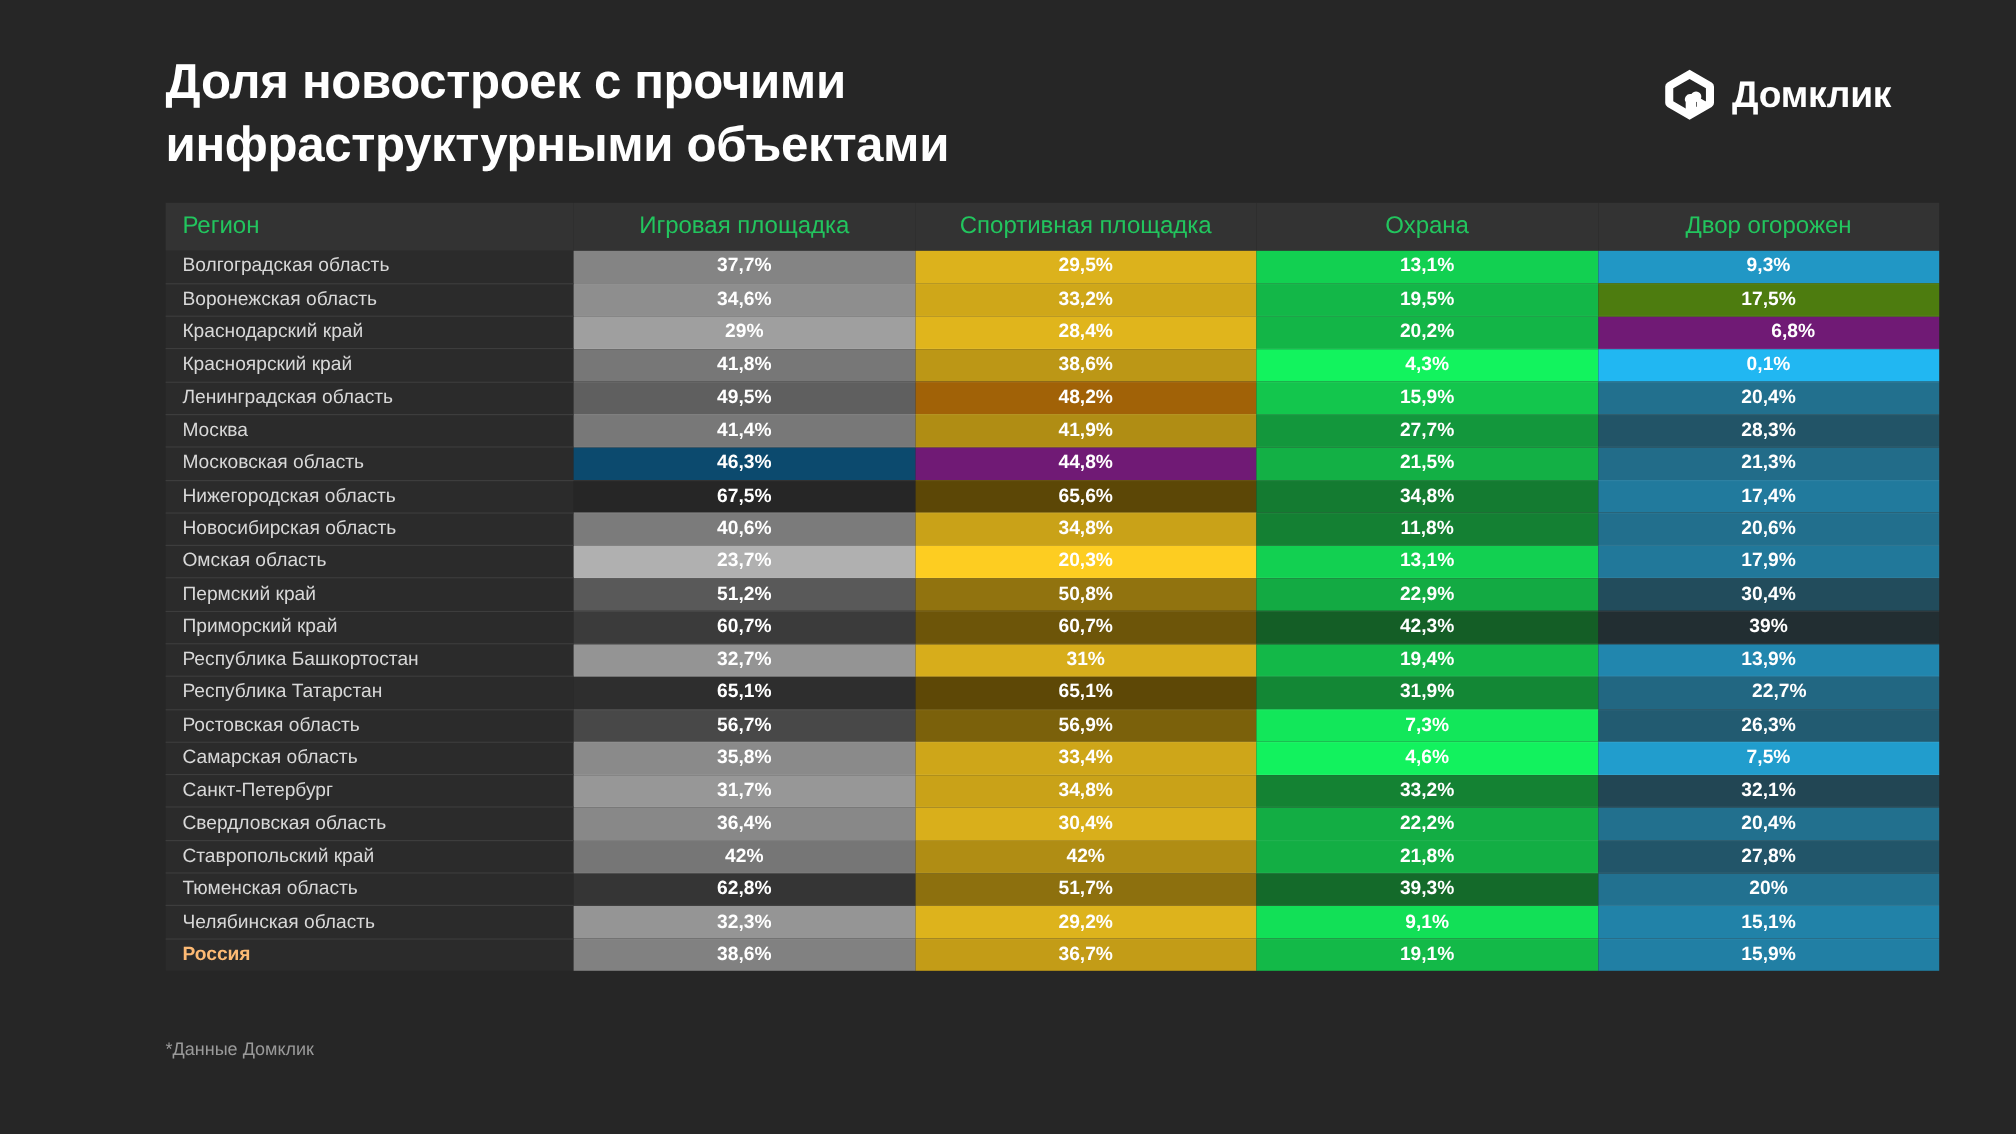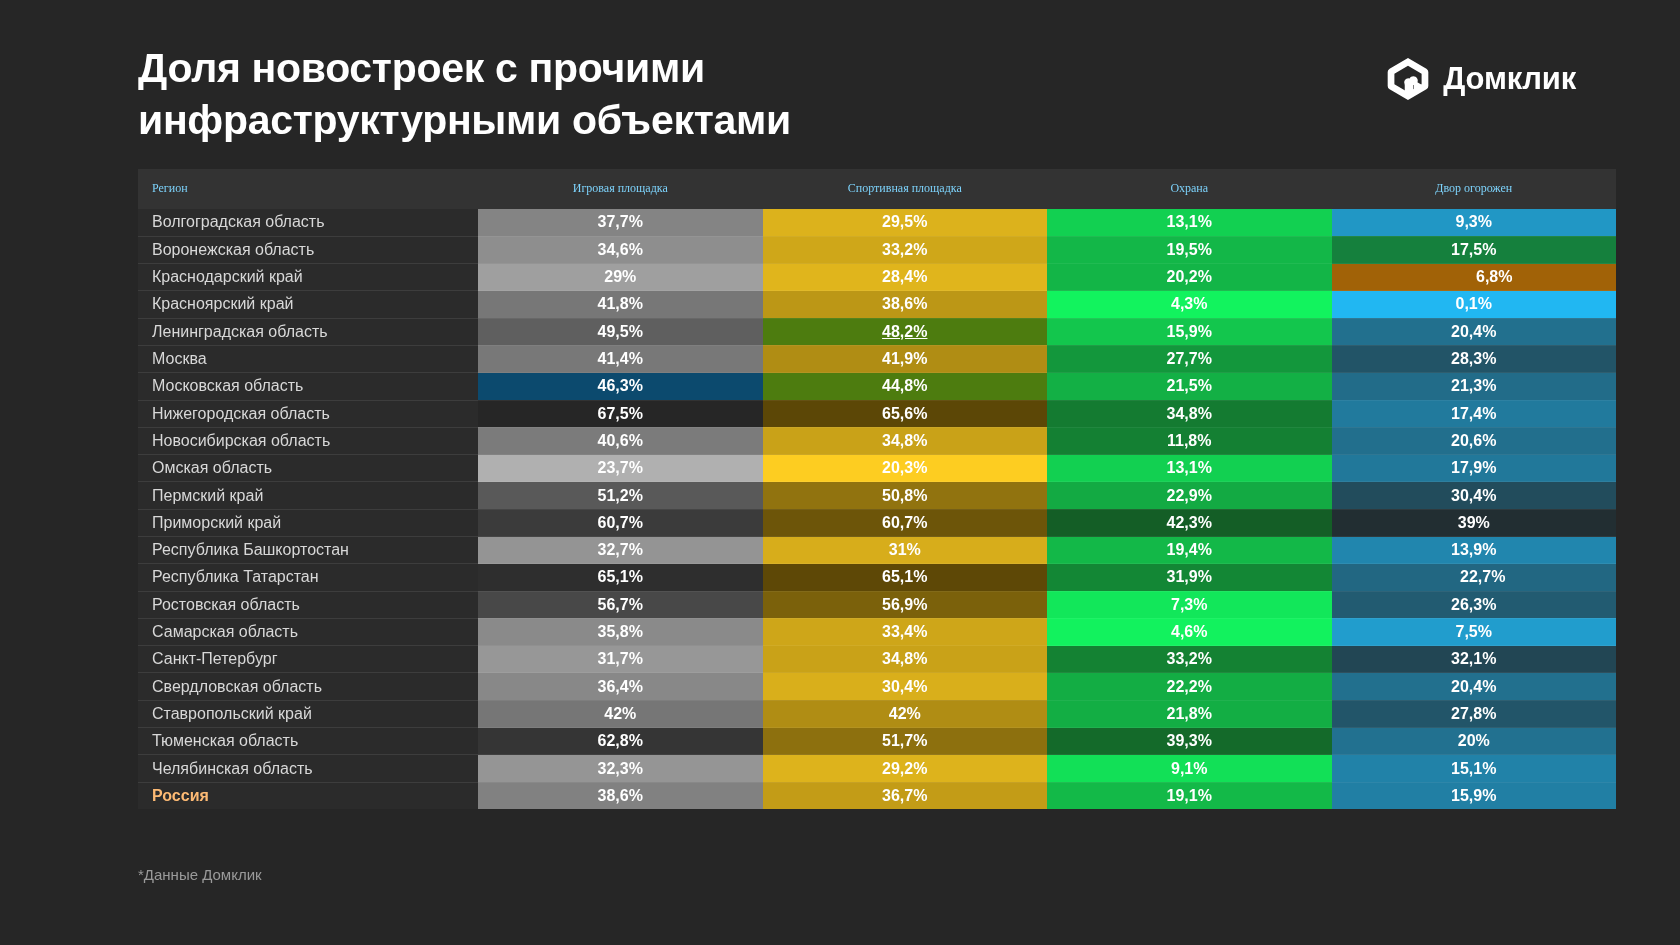--- a/index.html
+++ b/index.html
@@ -55,28 +55,27 @@
   table {
     border-collapse:collapse;
     width:1478px;
     table-layout:fixed;
   }
   col.c-region { width:340px; }
   col.c-val    { width:284.5px; }
 
   thead th {
     background:#333333;
-    color:#7dd3fc;
-    font-size:12px;
+    color:#22c55e;
+    font-size:20px;
     font-weight:normal;
     height:40px;
     text-align:center;
     vertical-align:middle;
     padding:0;
-    font-family:Liberation Serif, serif;
   }
   thead th.region-head {
     text-align:left;
     padding-left:14px;
   }
 
   tbody td {
     height:27.3px;
     padding:0;
     font-size:16px;
@@ -152,54 +151,54 @@
             <td style="background: rgb(132, 132, 132);">37,7%</td>
             <td style="background: rgb(220, 178, 28);">29,5%</td>
             <td style="background: rgb(18, 208, 81);">13,1%</td>
             <td style="background: rgb(33, 151, 197);">9,3%</td>
           </tr>
           <tr>
             <td class="region">Воронежская область</td>
             <td style="background: rgb(142, 142, 142);">34,6%</td>
             <td style="background: rgb(207, 167, 25);">33,2%</td>
             <td style="background: rgb(19, 183, 72);">19,5%</td>
-            <td style="background: #15803d;">17,5%</td>
+            <td style="background: #4d7c0f;">17,5%</td>
           </tr>
           <tr>
             <td class="region">Краснодарский край</td>
             <td style="background: rgb(159, 159, 159);">29%</td>
             <td style="background: rgb(224, 181, 28);">28,4%</td>
             <td style="background: rgb(19, 181, 71);">20,2%</td>
-            <td style="background: #a16207; padding-left: 41px;">6,8%</td>
+            <td style="background: #701a75; padding-left: 41px;">6,8%</td>
           </tr>
           <tr>
             <td class="region">Красноярский край</td>
             <td style="background: rgb(119, 119, 119);">41,8%</td>
             <td style="background: rgb(188, 151, 22);">38,6%</td>
             <td style="background: rgb(18, 243, 94);">4,3%</td>
             <td style="background: rgb(33, 183, 242);">0,1%</td>
           </tr>
           <tr>
             <td class="region">Ленинградская область</td>
             <td style="background: rgb(95, 95, 95);">49,5%</td>
-            <td style="background: #4d7c0f; text-decoration: underline;">48,2%</td>
+            <td style="background: #a16207;">48,2%</td>
             <td style="background: rgb(19, 198, 77);">15,9%</td>
             <td style="background: rgb(34, 112, 142);">20,4%</td>
           </tr>
           <tr>
             <td class="region">Москва</td>
             <td style="background: rgb(120, 120, 120);">41,4%</td>
             <td style="background: rgb(176, 141, 20);">41,9%</td>
             <td style="background: rgb(19, 151, 60);">27,7%</td>
             <td style="background: rgb(34, 84, 103);">28,3%</td>
           </tr>
           <tr>
             <td class="region">Московская область</td>
             <td style="background: #0c4a6e;">46,3%</td>
-            <td style="background: #4d7c0f;">44,8%</td>
+            <td style="background: #701a75;">44,8%</td>
             <td style="background: rgb(19, 176, 69);">21,5%</td>
             <td style="background: rgb(34, 108, 137);">21,3%</td>
           </tr>
           <tr>
             <td class="region">Нижегородская область</td>
             <td style="background: rgb(38, 38, 38);">67,5%</td>
             <td style="background: rgb(92, 71, 6);">65,6%</td>
             <td style="background: rgb(20, 123, 49);">34,8%</td>
             <td style="background: rgb(33, 122, 157);">17,4%</td>
           </tr>

